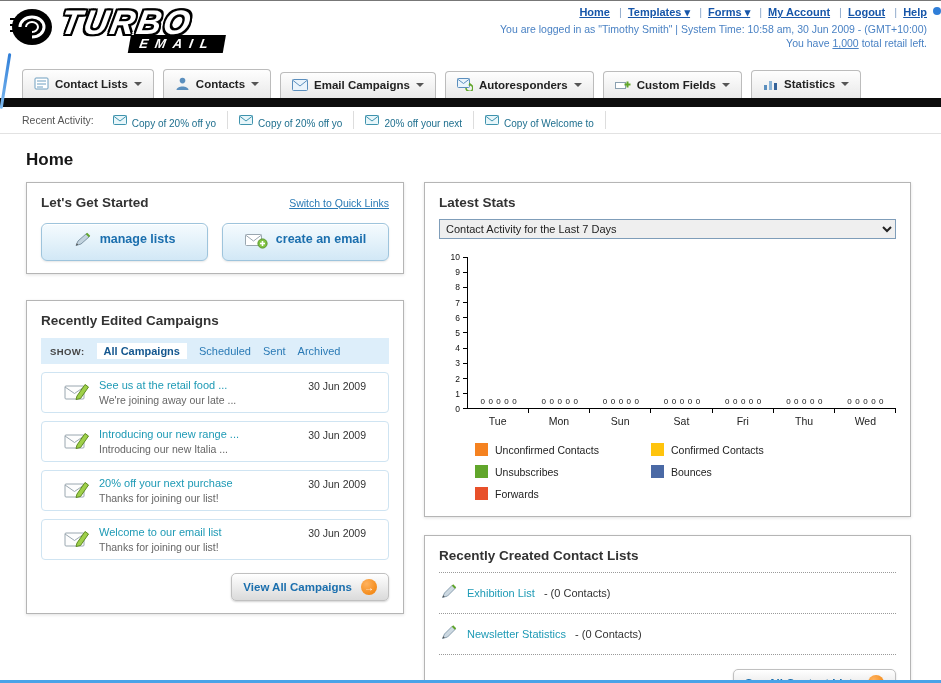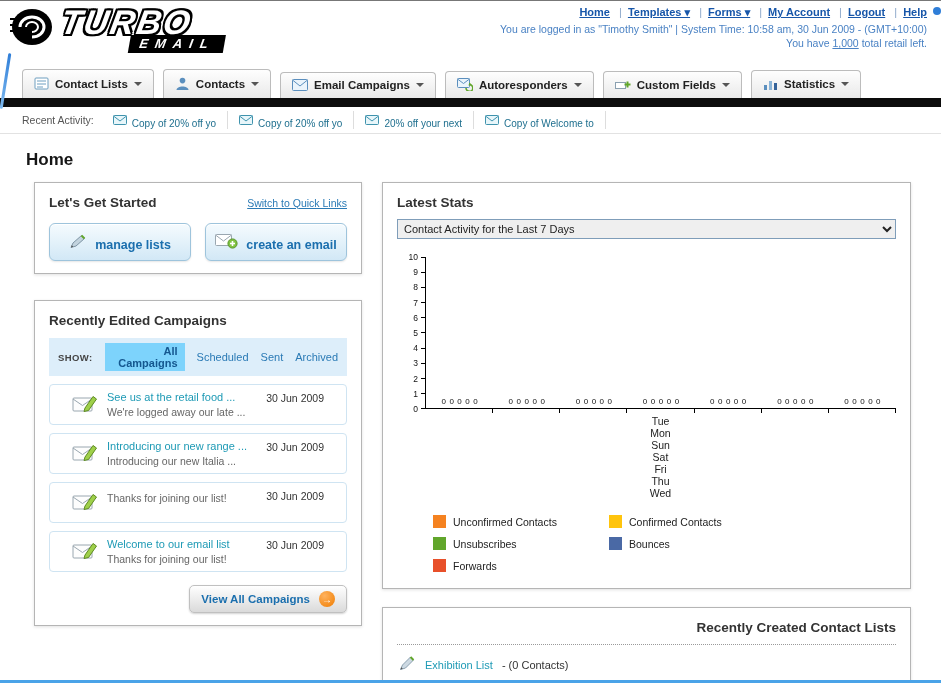--- a/index.html
+++ b/index.html
@@ -38,38 +38,38 @@
   .activity { display:flex; align-items:center; height:27px; border-bottom:1px solid #e2e2e2; padding-left:22px; background:#fff; }
   .activity-label { font-size:10.5px; color:#555; margin-right:8px; }
   .activity-item { display:flex; align-items:flex-end; gap:5px; padding:0 11px; border-right:1px solid #ddd; cursor:pointer; }
   .activity-item:first-of-type { border-left:1px solid #ddd; }
   .act-link { font-size:10px; color:#20708f; text-decoration:none; white-space:nowrap; }
 
   
   .main { padding:8px 30px 0 26px; }
   .page-title { font-size:17px; font-weight:bold; color:#161616; margin:8px 0 12px; }
   .columns { display:flex; gap:20px; align-items:flex-start; }
-  .col-left { width:328px; flex:none;margin-left:8px; }
+  .col-left { width:378px; flex:none; }
   .col-right { flex:1; }
 
   .panel { border:1px solid #b5b5b5; background:#fff; padding:12px 14px; box-shadow:0 1px 3px rgba(0,0,0,0.12); }
   .panel-title { font-size:13.5px; font-weight:bold; color:#333; }
   .panel-head { display:flex; justify-content:space-between; align-items:center; }
   .switch-link { font-size:10.5px; color:#2a7ab5; text-decoration:underline; cursor:pointer; }
 
   .gs-buttons { display:flex; gap:14px; margin-top:13px; }
-  .gs-btn { flex:1; display:flex; align-items:flex-end; justify-content:center; gap:8px; border:1px solid #9ec4dc; border-radius:6px;
+  .gs-btn { flex:1; display:flex; align-items:flex-start; justify-content:center; gap:8px; border:1px solid #9ec4dc; border-radius:6px;
             background:linear-gradient(#f5fbfe,#d2e8f6); padding:8px 4px; font-family:inherit; font-size:12.5px; font-weight:bold; color:#1b6fae;
             box-shadow:inset 0 1px 0 #fff, 0 1px 2px rgba(0,0,0,0.1); cursor:pointer; }
 
   .camp-panel { margin-top:26px; }
   .show-row { display:flex; align-items:center; gap:12px; background:#ddeefa; margin-top:10px; padding:5px 9px;text-align:right; }
   .show-label { font-size:9.5px; font-weight:bold; color:#444; letter-spacing:0.4px; }
   .show-tab { font-size:11px; color:#2a7ab5; cursor:pointer; text-decoration:none; }
-  .show-tab.selected { background:#7dd3fc; color:#14578f; font-weight:bold; padding:2px 7px; }
+  .show-tab.selected { background:#ffffff; color:#14578f; font-weight:bold; padding:2px 7px; }
   .camp-item { display:flex; align-items:flex-start; gap:9px; border:1px solid #cfe4f2; border-radius:4px; margin-top:8px; padding:6px 22px; cursor:pointer; background:#fff; }
   .camp-icon { flex:none; margin-top:2px; }
   .camp-text { flex:1; display:flex; flex-direction:column; }
   .camp-title { font-size:11px; color:#1e9ab5; text-decoration:none; }
   .camp-sub { font-size:10.5px; color:#666; margin-top:3px; }
   .camp-date { font-size:10.5px; color:#333; white-space:nowrap; margin-top:1px; }
   .view-all-row { display:flex; justify-content:flex-end; margin-top:13px; }
 
   .pill-btn { display:flex; align-items:center; gap:9px; border:1px solid #c0c0c0; border-radius:5px; background:linear-gradient(#ffffff,#dadada);
               padding:5px 11px; font-family:inherit; font-size:11.5px; font-weight:bold; color:#1b6fae; cursor:pointer; box-shadow:0 1px 2px rgba(0,0,0,0.18); }
@@ -79,29 +79,29 @@
   .stats-select { width:100%; margin-top:9px; font-family:inherit; font-size:11px; padding:2px; border:1px solid #7f9db9; color:#222; }
   .chart { margin-top:18px; }
   .chart-body { display:flex; }
   .y-axis { width:28px; height:152px; display:flex; flex-direction:column; justify-content:space-between; align-items:flex-end; }
   .ytick { height:0; display:flex; align-items:center; gap:3px; font-size:8.5px; color:#111; }
   .tickmark { width:4px; height:1px; background:#000; }
   .plot { flex:1; height:152px; border-left:1px solid #000; border-bottom:1px solid #000; display:flex; }
   .chart-group { flex:1; position:relative; }
   .chart-group::after { content:""; position:absolute; right:0; bottom:-5px; width:1px; height:4px; background:#000; }
   .group-values { position:absolute; bottom:2px; left:0; right:0; display:flex; justify-content:center; gap:3.5px; font-size:8px; color:#111; }
-  .x-labels { display:flex; margin-left:28px; margin-top:6px;flex-direction:column; }
+  .x-labels { display:flex; margin-left:28px; margin-top:6px; }
   .x-label { flex:1; text-align:center; font-size:10.5px; color:#222; }
   .legend { display:flex; flex-wrap:wrap; margin:16px 0 4px 36px; row-gap:9px; }
   .legend-item { display:flex; align-items:center; gap:7px; width:176px; }
   .swatch { width:13px; height:13px; flex:none; }
   .legend-label { font-size:10.5px; color:#222; }
 
   .cl-panel { margin-top:18px; }
-  .cl-title { padding-bottom:9px; border-bottom:1px dotted #9a9a9a;text-align:right; }
+  .cl-title { padding-bottom:9px; border-bottom:1px dotted #9a9a9a; }
   .cl-item { display:flex; align-items:center; gap:9px; padding:10px 2px; border-bottom:1px dotted #9a9a9a; cursor:pointer; }
   .cl-name { font-size:11px; color:#1e9ab5; text-decoration:none; }
   .cl-detail { font-size:11px; color:#333; }
   .see-all-row { display:flex; justify-content:flex-end; margin-top:14px; }
 </style>
 </head>
 <body>
 
 <div class="page">
 
@@ -308,21 +308,21 @@
             <div class="camp-item">
               <span class="camp-icon">
                 <svg width="26" height="21" viewBox="0 0 26 21">
                   <rect x="1" y="5" width="19" height="13" rx="1" fill="#fdfdfd" stroke="#9aa7b0"></rect>
                   <path d="M1 6 L10.5 12.5 L20 6" fill="none" stroke="#9aa7b0"></path>
                   <path d="M13 15 L21 3.5 L24.5 6 L16.5 17.5 L12 18.5 Z" fill="#9fd04a" stroke="#5e8b21"></path>
                 </svg>
               </span>
               <span class="camp-text">
                 <a href="#" class="camp-title">See us at the retail food ...</a>
-                <span class="camp-sub">We're logged away our late ...</span>
+                <span class="camp-sub">We're joining away our late ...</span>
               </span>
               <span class="camp-date">30 Jun 2009</span>
             </div>
 
             <div class="camp-item">
               <span class="camp-icon">
                 <svg width="26" height="21" viewBox="0 0 26 21">
                   <rect x="1" y="5" width="19" height="13" rx="1" fill="#fdfdfd" stroke="#9aa7b0"></rect>
                   <path d="M1 6 L10.5 12.5 L20 6" fill="none" stroke="#9aa7b0"></path>
                   <path d="M13 15 L21 3.5 L24.5 6 L16.5 17.5 L12 18.5 Z" fill="#9fd04a" stroke="#5e8b21"></path>
@@ -337,20 +337,21 @@
 
             <div class="camp-item">
               <span class="camp-icon">
                 <svg width="26" height="21" viewBox="0 0 26 21">
                   <rect x="1" y="5" width="19" height="13" rx="1" fill="#fdfdfd" stroke="#9aa7b0"></rect>
                   <path d="M1 6 L10.5 12.5 L20 6" fill="none" stroke="#9aa7b0"></path>
                   <path d="M13 15 L21 3.5 L24.5 6 L16.5 17.5 L12 18.5 Z" fill="#9fd04a" stroke="#5e8b21"></path>
                 </svg>
               </span>
               <span class="camp-text">
+                <a href="#" class="camp-title">20% off your next purchase</a>
                 <span class="camp-sub">Thanks for joining our list!</span>
               </span>
               <span class="camp-date">30 Jun 2009</span>
             </div>
 
             <div class="camp-item">
               <span class="camp-icon">
                 <svg width="26" height="21" viewBox="0 0 26 21">
                   <rect x="1" y="5" width="19" height="13" rx="1" fill="#fdfdfd" stroke="#9aa7b0"></rect>
                   <path d="M1 6 L10.5 12.5 L20 6" fill="none" stroke="#9aa7b0"></path>

